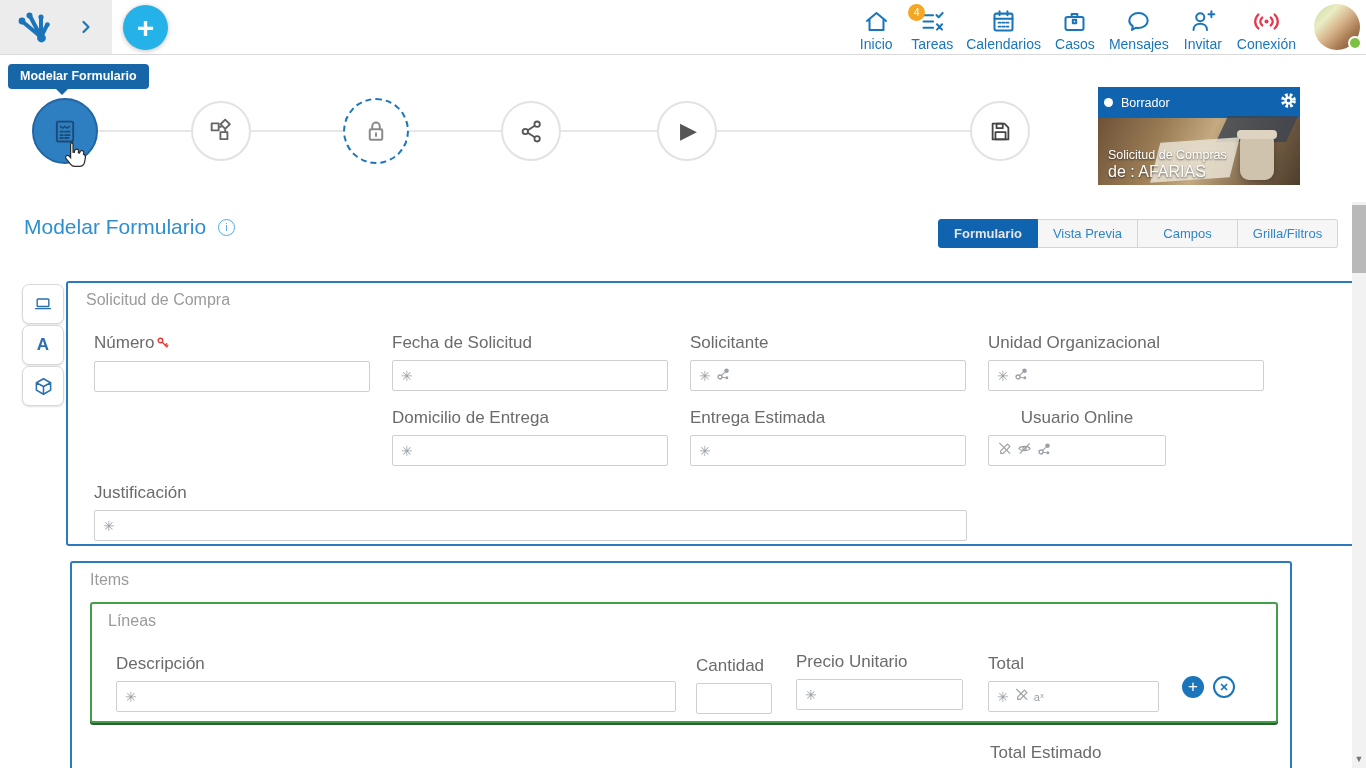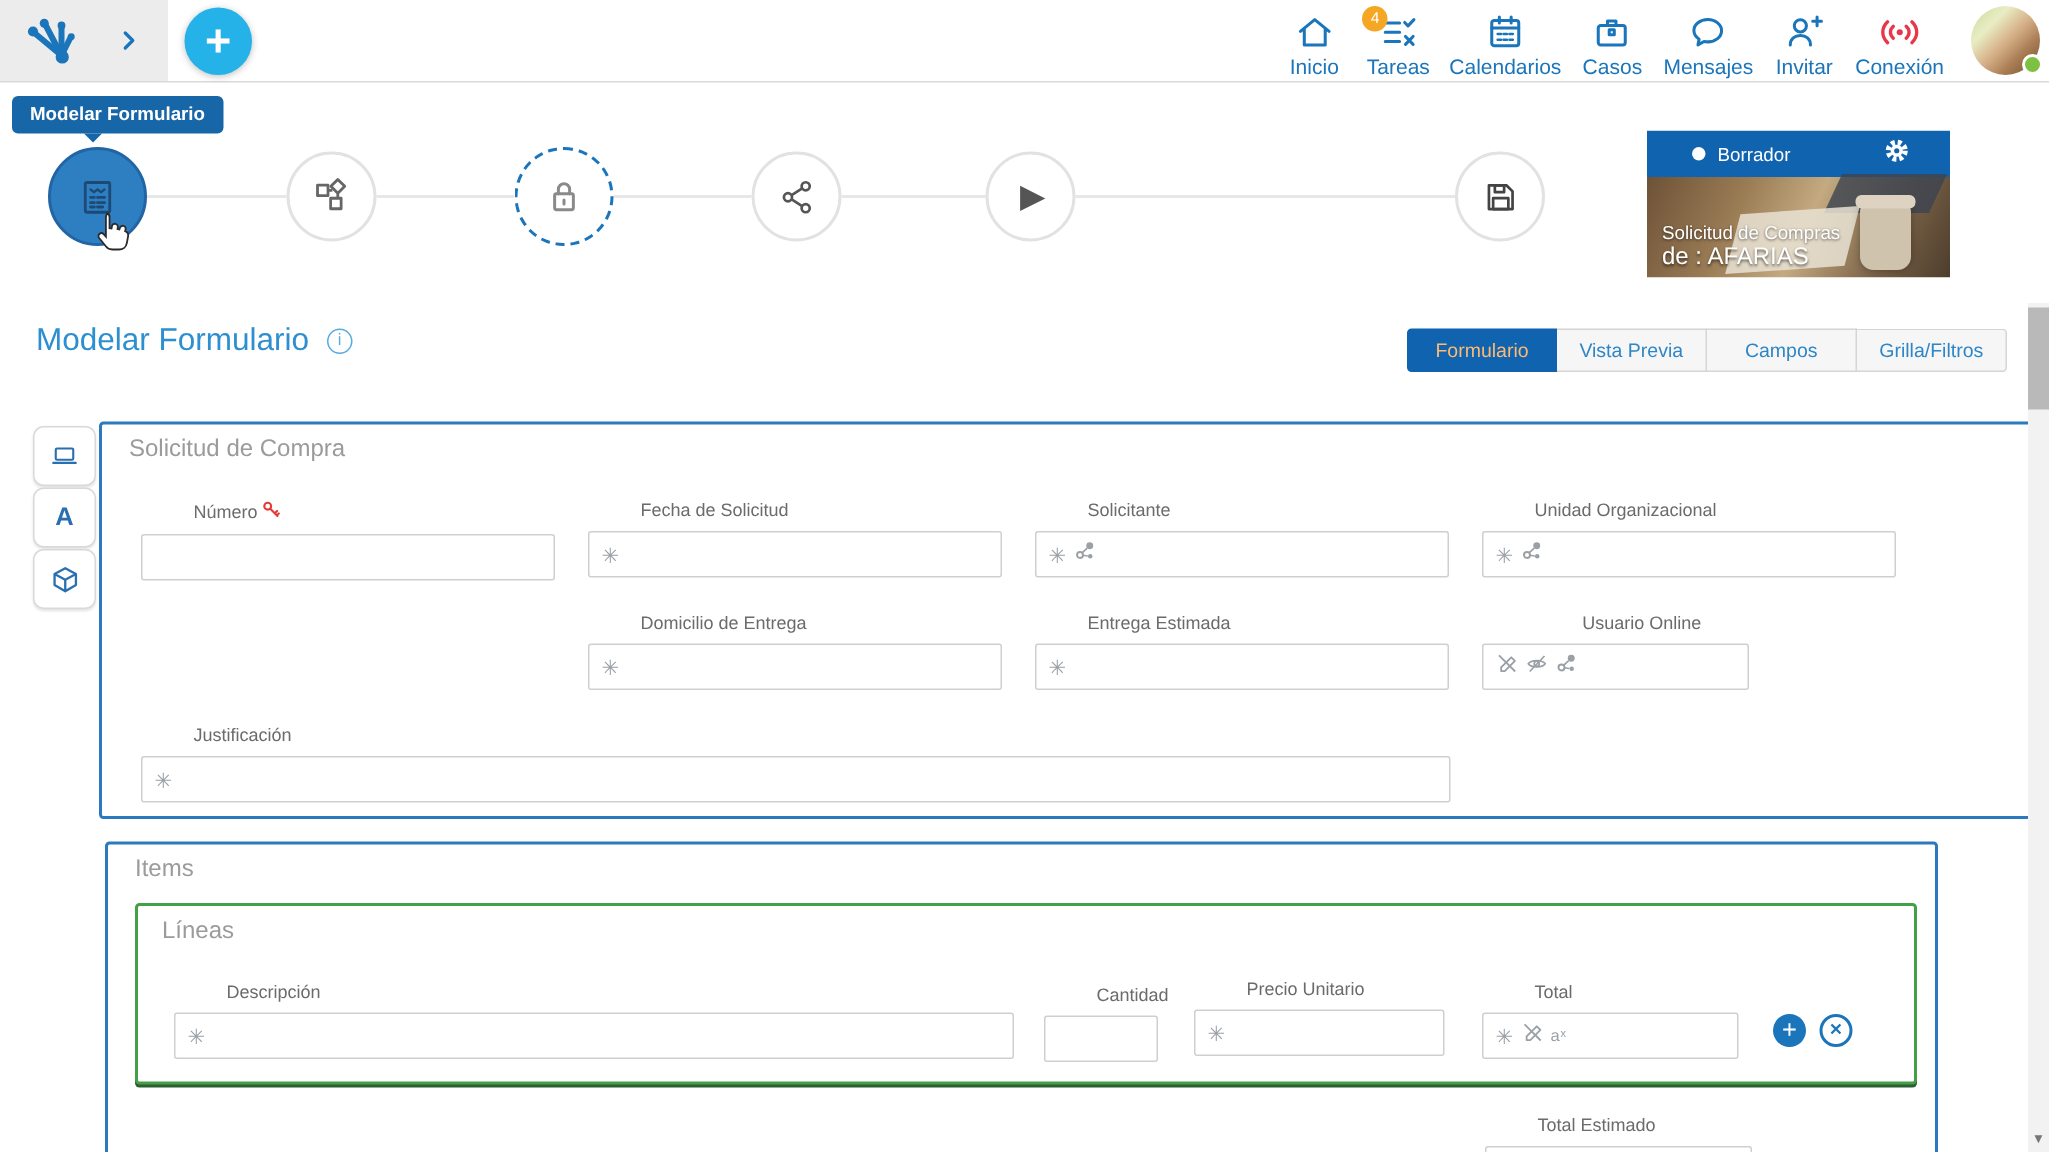--- a/index.html
+++ b/index.html
@@ -40,21 +40,21 @@
     justify-content:center; cursor:pointer; }
   .step.ring { border:2px solid #e2e2e2; width:60px; height:60px; }
   .step.active { width:66px; height:66px; background:#2e7fc1; border:2px solid #2265a4; }
   .step.dashed { width:66px; height:66px; border:2px dashed #1a75bb; }
   .play-glyph { color:#555; font-size:22px; line-height:1; margin-left:3px; }
   .cursor-hand { position:absolute; left:60px; top:139px; z-index:6; pointer-events:none; }
 
   
   .status-card { position:absolute; left:1098px; top:87px; width:202px; height:98px; overflow:hidden; }
   .card-head { position:absolute; left:0; top:0; right:0; height:31px; background:#1063ae; color:#fff;
-    display:flex; align-items:center; padding:0 26px; }
+    display:flex; align-items:center; padding:0 2px; }
   .card-status-dot { width:9px; height:9px; border-radius:50%; background:#fff; margin:0 8px 0 4px; }
   .card-status-text { font-size:12.5px; }
   .card-gear { margin-left:auto; cursor:pointer; }
   .card-photo { position:absolute; left:0; top:31px; right:0; bottom:0;
     background:linear-gradient(115deg,#6e5237 0%,#9a7c55 30%,#c4aa80 52%,#7a6247 78%,#4c3d2c 100%); }
   .photo-paper { position:absolute; left:58px; top:22px; width:78px; height:40px; background:#e9e2d3;
     transform:skew(-18deg) rotate(-4deg); opacity:.85; }
   .photo-laptop { position:absolute; right:8px; top:-2px; width:70px; height:26px; background:#3c4350;
     transform:skew(-25deg); opacity:.8; }
   .photo-cup { position:absolute; right:26px; top:18px; width:34px; height:44px; background:#cfc3ae;
@@ -67,36 +67,36 @@
 
   
   .page-title { position:absolute; left:24px; top:215px; font-size:21px; color:#2e8fd0; font-weight:normal; }
   .info-icon { display:inline-block; width:17px; height:17px; border:1.5px solid #56abdf; border-radius:50%;
     color:#56abdf; font-size:11px; line-height:15px; text-align:center; vertical-align:3px; margin-left:6px; }
   .tabs { position:absolute; right:28px; top:219px; display:flex; }
   .tab { width:100px; height:29px; font-size:13px; text-align:center; line-height:27px; cursor:pointer;
     background:#f6f6f6; border:1px solid #d5d5d5; border-left:none; color:#2e86c7; }
   .tab:first-child { border-left:1px solid #d5d5d5; border-radius:3px 0 0 3px; }
   .tab:last-child { border-radius:0 3px 3px 0; }
-  .tab.active { background:#1063ae; border-color:#1063ae; color:#fdba74; }
+  .tab.active { background:#1063ae; border-color:#1063ae; color:#e5e5e5;font-weight:bold; }
 
   
   .side-tools { position:absolute; left:22px; top:284px; width:42px; }
   .tool-btn { width:42px; height:40px; background:#fff; border:1px solid #d9d9d9; border-radius:7px;
     display:flex; align-items:center; justify-content:center; cursor:pointer; box-shadow:0 1px 2px rgba(0,0,0,.12);
     margin-bottom:1px; color:#2a6fb0; }
   .tool-a { font-size:17px; font-weight:bold; color:#2a6fb0; }
 
   
   .panel { position:absolute; border:2px solid #2b7abf; border-radius:3px; background:#fff; }
   .panel-title { position:absolute; left:18px; top:8px; font-size:16px; color:#9b9b9b; }
   .green-panel { position:absolute; border:2px solid #43a047; border-radius:3px; background:#fff;
     box-shadow:0 2px 0 #2d5f33; }
   .field { position:absolute; }
-  .f-label { font-size:12px; color:#6b6b6b; display:block; margin-bottom:7px; white-space:nowrap;margin-left:35px; }
+  .f-label { font-size:17px; color:#6b6b6b; display:block; margin-bottom:7px; white-space:nowrap; }
   .f-input { height:31px; background:#fff; border:1px solid #cfcfcf; border-radius:2px; display:flex;
     align-items:center; padding:0 8px; gap:5px; cursor:text; }
   .ast { color:#9aa0a6; font-size:14px; line-height:1; }
   .formula { color:#9aa0a6; font-size:11px; letter-spacing:.5px; }
   .key-ico { margin-left:2px; vertical-align:-1px; }
 
   .line-btns { position:absolute; display:flex; gap:9px; align-items:center; }
   .add-btn { width:22px; height:22px; border-radius:50%; background:#1a75bb; color:#fff; border:none;
     font-size:17px; line-height:20px; text-align:center; cursor:pointer; padding:0; }
   .del-btn { width:22px; height:22px; border-radius:50%; background:#fff; color:#1a75bb;

